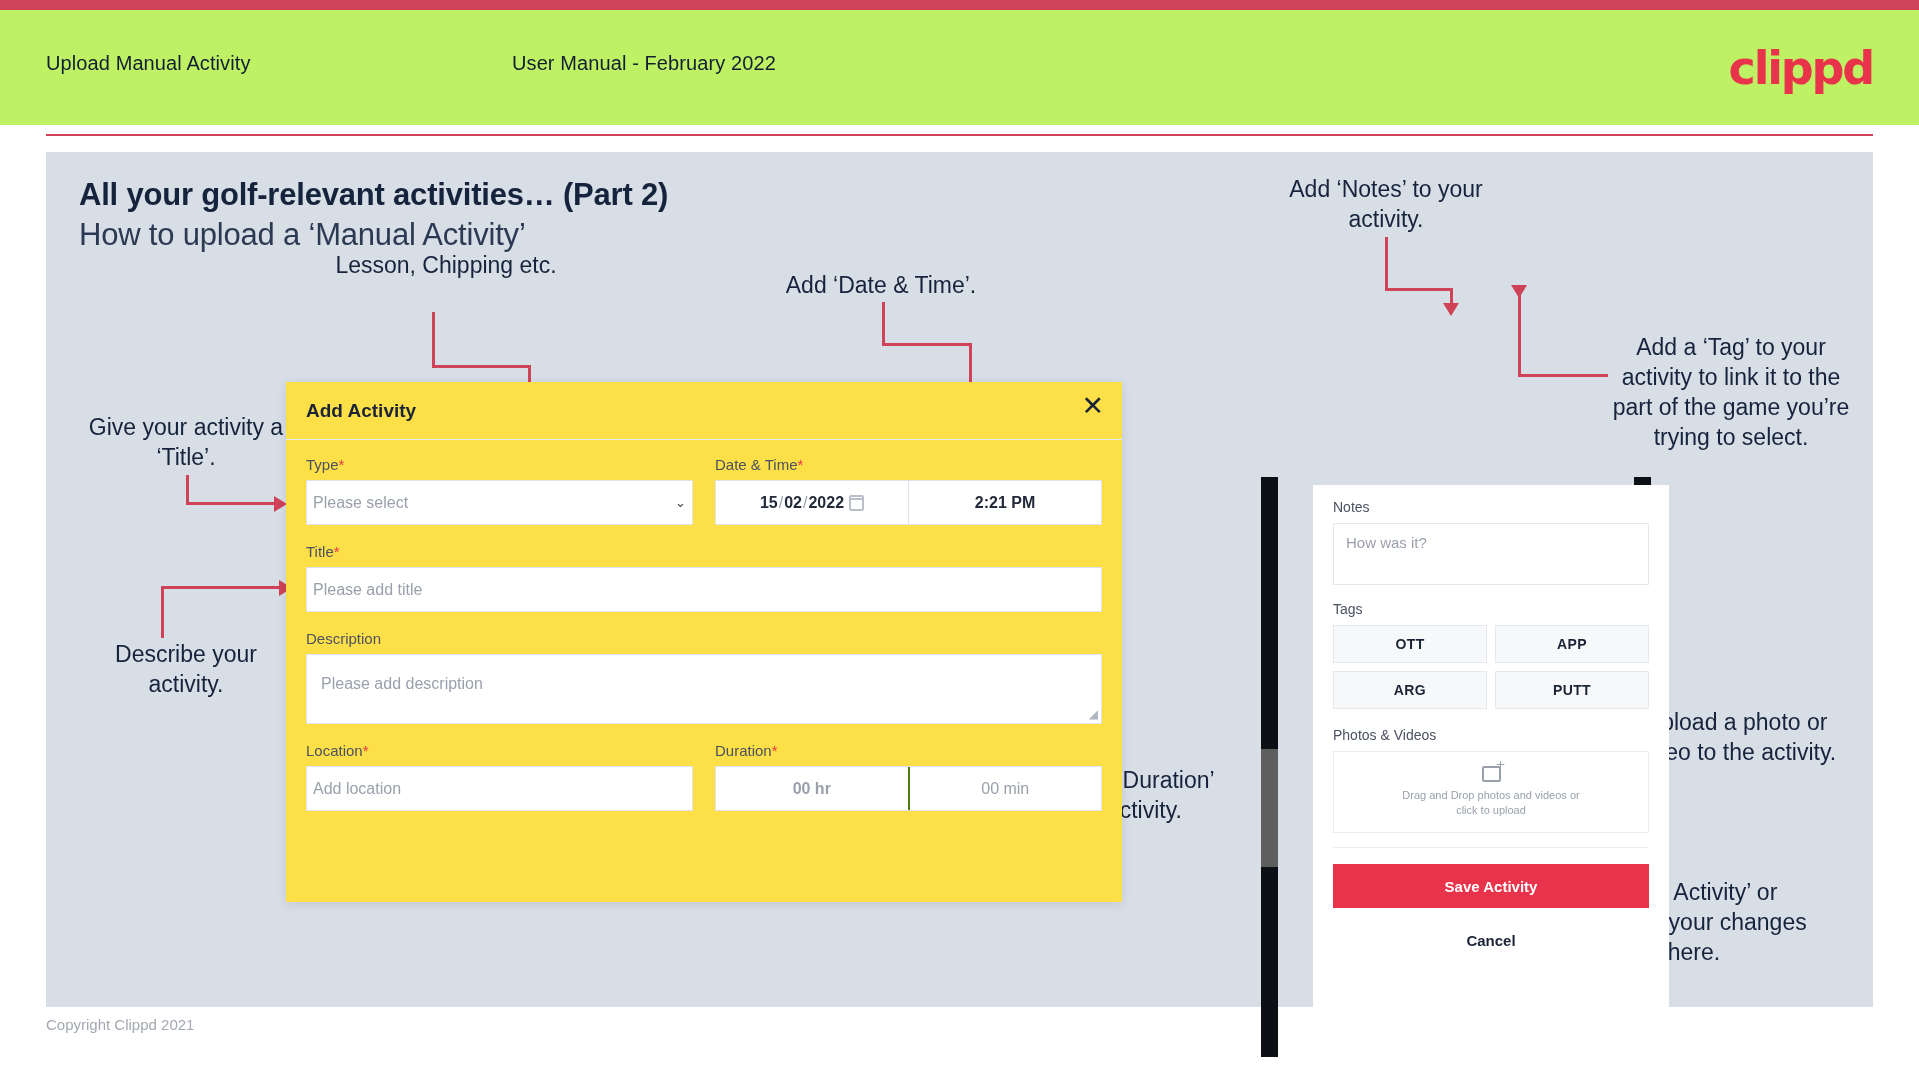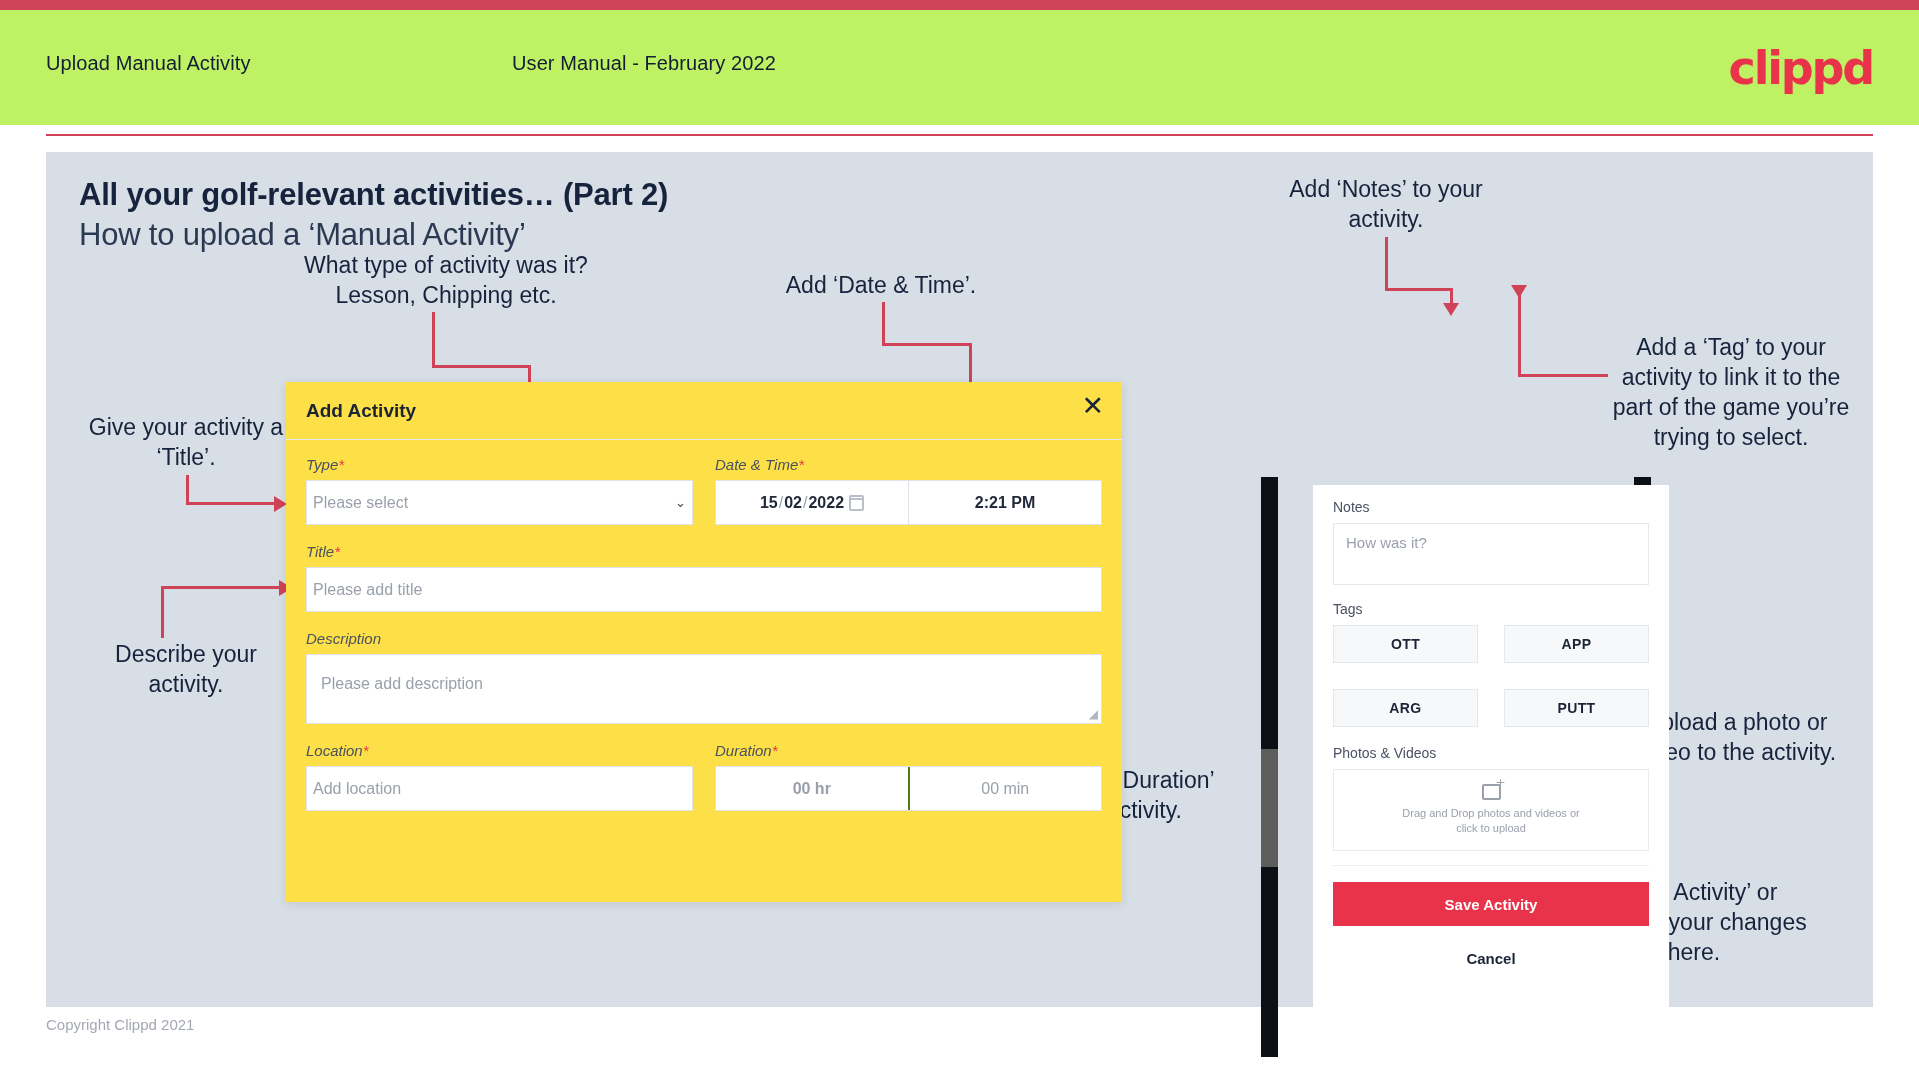--- a/index.html
+++ b/index.html
@@ -86,21 +86,20 @@
   .modal-close {
     position:absolute; right:18px; top:10px;
     font-size:27px; line-height:27px; color:#1b2436; cursor:pointer;
     font-family:"DejaVu Sans", sans-serif;
   }
   .modal-body { padding:16px 20px 0 20px; }
 
   .fld-label {
     font-size:15px; color:#4a5160; margin-bottom:7px;
     font-family:"Liberation Sans", sans-serif;
-    font-style:italic;
   }
   .req { color:#e8334a; font-size:15px; }
 
   .row { display:flex; gap:22px; }
   .col { flex:1; }
 
   .input {
     height:45px; border:1px solid #dfe2e8; background:#fff;
     display:flex; align-items:center; padding:0 6px;
     font-size:16px; color:#9aa0ab;
@@ -161,21 +160,21 @@
     position:absolute; left:17px; top:8px; width:356px; height:580px;
     background:#fff; overflow:hidden;margin-left:35px;
   }
   .ps-pad { padding:14px 20px 0 20px; }
   .ps-label { font-size:14px; color:#4a5160; margin-bottom:8px; }
   .ps-notes {
     height:62px; border:1px solid #e5e7eb; padding:10px 12px;
     font-size:15px; color:#9aa0ab;
   }
   .tags-grid {
-    display:grid; grid-template-columns:1fr 1fr; gap:26px;
+    display:grid; grid-template-columns:1fr 1fr; gap:8px;
   }
   .tag {
     height:38px; border:1px solid #e5e7eb; background:#f7f8f9;
     display:flex; align-items:center; justify-content:center;
     font-size:14px; font-weight:bold; color:#1b2436; letter-spacing:.4px;
   }
   .dropzone {
     height:82px; border:1px solid #e9ebee; background:#fff;
     display:flex; flex-direction:column; align-items:center; justify-content:center;
     gap:6px;
@@ -219,21 +218,20 @@
     <div class="logo">clippd</div>
     <div class="hdr-rule"></div>
   </div>
 
   <div class="slide">
 
     <div class="h1">All your golf-relevant activities… (Part 2)</div>
     <div class="h2">How to upload a ‘Manual Activity’</div>
 
     <div class="anno" style="left:245px; top:98px; width:310px;">
-      <div>What type of activity was it?</div>
       <div>Lesson, Chipping etc.</div>
     </div>
     <div class="ln v" style="left:386px; top:160px; height:55px;"></div>
     <div class="ln h" style="left:386px; top:213px; width:99px;"></div>
     <div class="ln v" style="left:482px; top:213px; height:55px;"></div>
     <div class="arrow down" style="left:475px; top:266px;"></div>
 
     <div class="anno" style="left:690px; top:118px; width:290px;">
       <div>Add ‘Date &amp; Time’.</div>
     </div>

